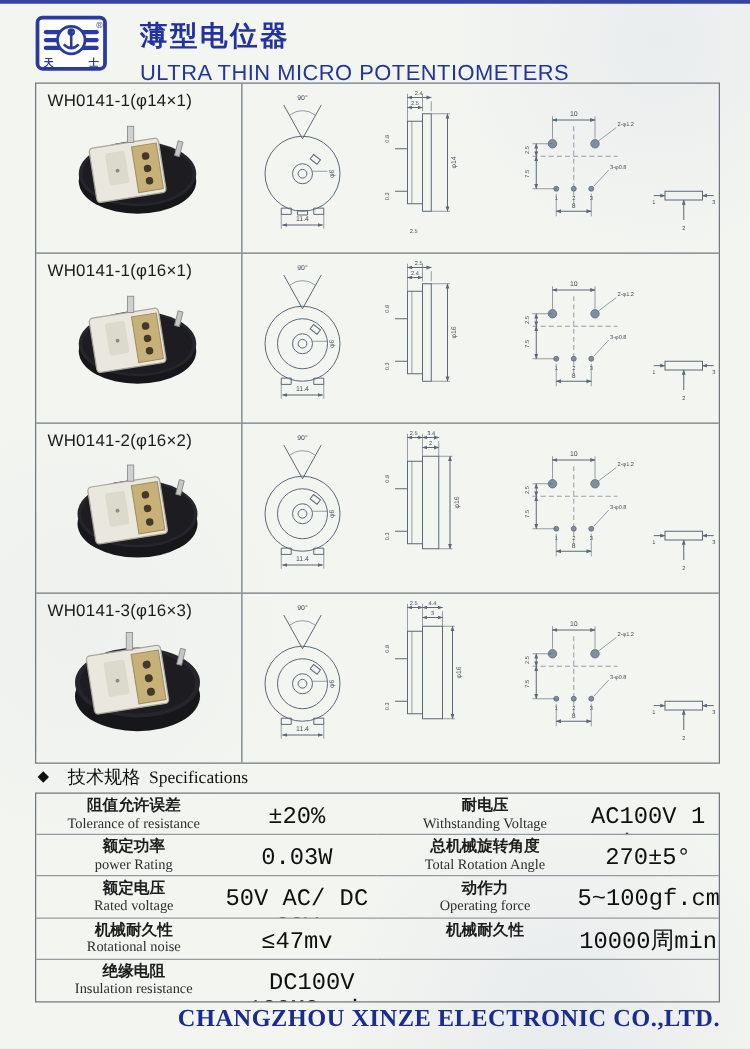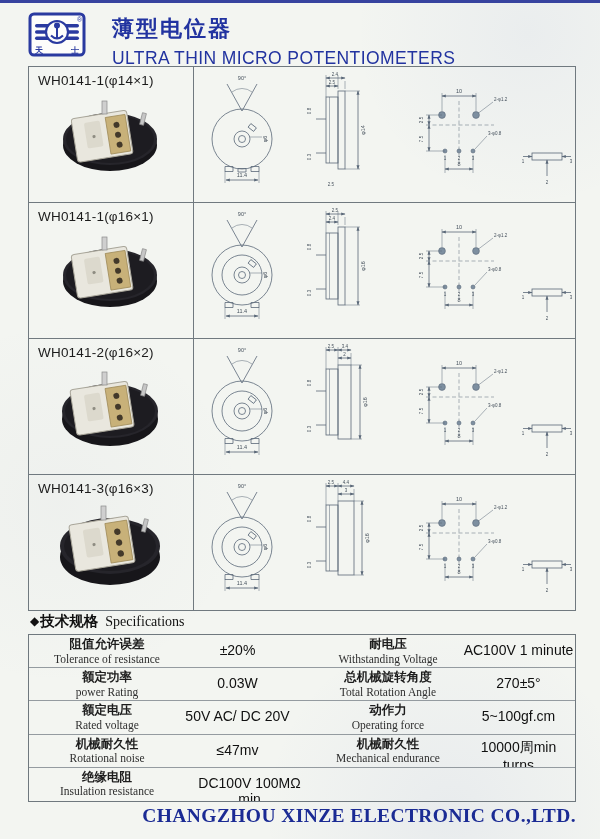--- a/index.html
+++ b/index.html
@@ -38,30 +38,30 @@
   .hole{fill:#7d8fa0;stroke:#5a6878;stroke-width:0.6;}
   .arr2{marker-start:url(#arw);marker-end:url(#arw);}
   .arrE{marker-end:url(#arw);}
   .dt{font-family:"Liberation Sans",sans-serif;font-size:5.5px;fill:#45505c;text-anchor:middle;stroke:none;}
   .sm{font-size:4.5px;}
   .st{text-anchor:start;}
 
   
   .spec-head{position:absolute;left:30px;top:612px;color:#111;}
   .spec-head .marker{font-size:12px;vertical-align:1px;}
-  .sh-cn{font-size:14.5px;font-weight:bold;margin-left:1px;}
+  .sh-cn{font-size:14.5px;font-weight:normal;margin-left:15px;}
   .sh-en{font-size:14px;font-family:"Liberation Serif",serif;margin-left:7px;}
   .spec-table{position:absolute;left:28px;top:634px;width:546px;height:166px;border:1px solid #6f787e;
     display:grid;grid-template-columns:1fr 1fr;grid-template-rows:repeat(5,1fr);text-align:center;}
   .scell{display:flex;border-bottom:1px solid #949ba0;padding-left:12px;overflow:hidden;}
   .scell.nb{border-bottom:none;gap:24px;}
   .slab{width:132px;flex:0 0 auto;padding-top:2px;}
   .scn{font-size:12.5px;font-weight:bold;color:#1d1d1d;line-height:1.25;}
   .sen{font-size:11.5px;color:#2e2e2e;font-family:"Liberation Serif",serif;line-height:1.2;}
-  .sval{flex:1;font-family:Liberation Sans, sans-serif;font-size:14px;color:#101010;padding-top:7px;white-space:pre-line;}
+  .sval{flex:1;font-family:Liberation Mono, monospace;font-size:19px;color:#101010;padding-top:7px;white-space:pre-line;}
 
   .footer{position:absolute;right:24px;top:805px;font-family:"Liberation Serif",serif;font-weight:bold;
     font-size:19.5px;color:#1b2b94;letter-spacing:0.4px;}
 </style>
 </head>
 <body>
 
 <div class="page">
   <div class="topstrip"></div>
 
@@ -524,21 +524,20 @@
     <div class="scell" style="grid-column:1;grid-row:4">
       <div class="slab">
           <div class="scn">机械耐久性</div>
           <div class="sen">Rotational noise</div>
         </div>
       <div class="sval">≤47mv</div>
     </div>
     <div class="scell" style="grid-column:2;grid-row:4">
       <div class="slab" style="width:148px">
           <div class="scn">机械耐久性</div>
-          <div class="sen">Mechanical endurance</div>
         </div>
       <div class="sval" style="padding-top:4px">10000周min
 turns</div>
     </div>
     <div class="scell nb" style="grid-column:1;grid-row:5">
       <div class="slab">
           <div class="scn">绝缘电阻</div>
           <div class="sen">Insulation resistance</div>
         </div>
       <div class="sval">DC100V 100MΩ min</div>

